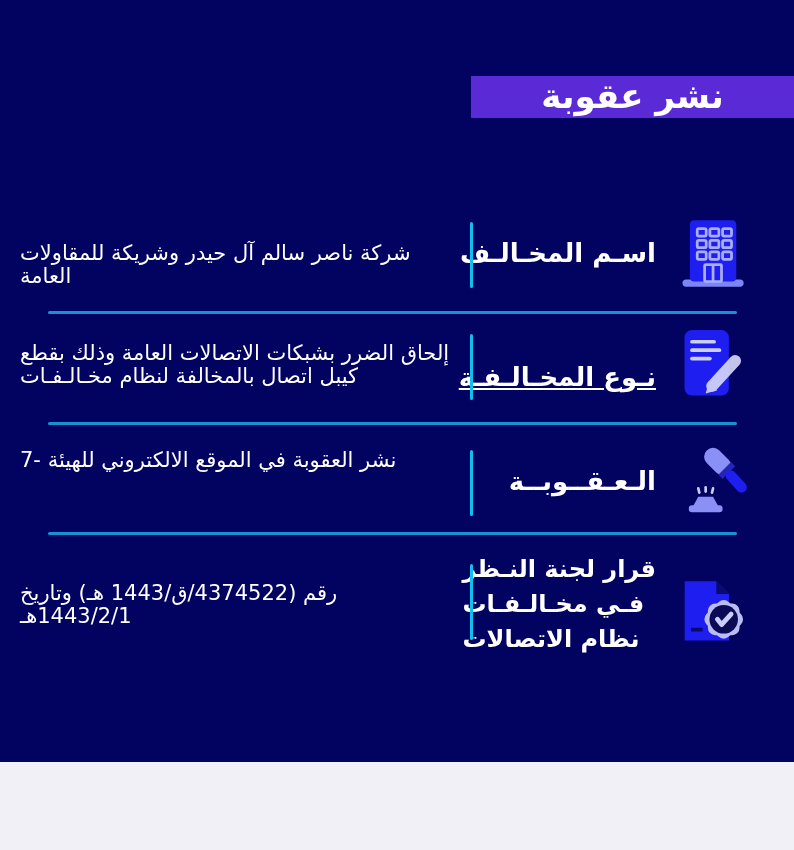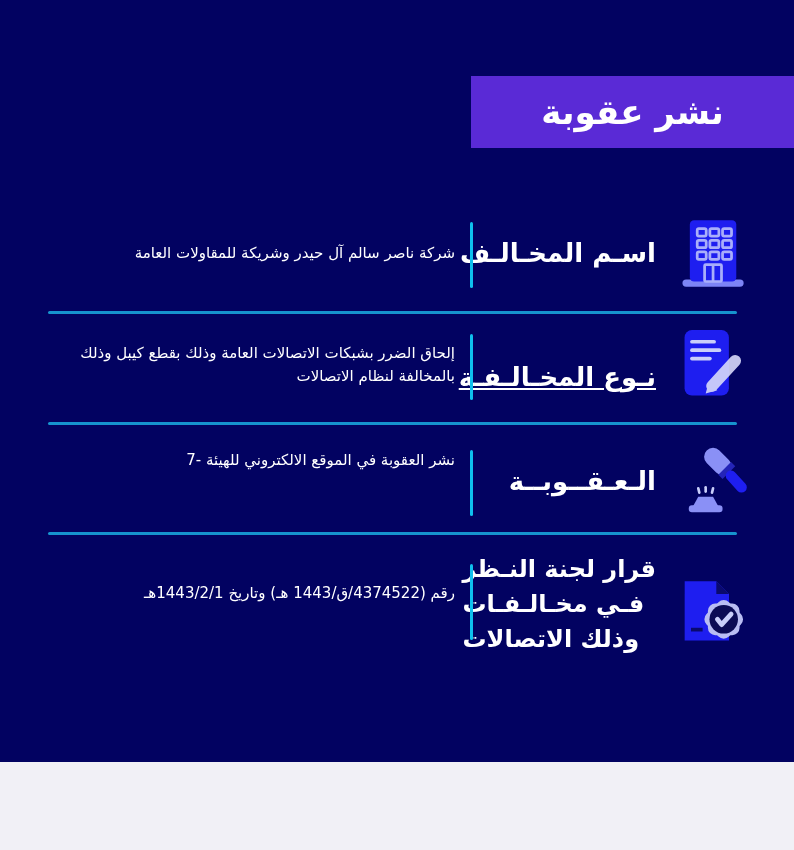--- a/index.html
+++ b/index.html
@@ -3,39 +3,39 @@
 <meta charset="utf-8">
 <style>
   html,body { margin:0; padding:0; background:#1a1a1a; }
   .page {
     position:relative; width:794px; height:850px; overflow:hidden;
     background:#020261;
     font-family:"DejaVu Sans", sans-serif;
   }
   
   .banner {
-    position:absolute; left:471px; top:76px; width:323px; height:72px;
-    background:#5A2AD6; display:flex; align-items:center; justify-content:center;
+    position:absolute; left:471px; top:76px; width:323px; height:42px;
+    background:#5A2AD6; display:flex; align-items:flex-start; justify-content:center;
   }
   .banner-title { color:#ffffff; font-size:34px; font-weight:bold; direction:rtl; }
 
   
   .icon-box { position:absolute; width:76px; height:76px; }
   .icon-box svg { width:100%; height:100%; display:block; }
   .row-label {
     position:absolute; right:138px; color:#ffffff; font-size:26px; font-weight:bold;
     direction:rtl; text-align:left; white-space:nowrap;
   }
   .row-label.small { font-size:24px; line-height:35px; }
   .vbar {
     position:absolute; left:470px; width:3px; background:#0FC0EE; border-radius:2px;
   }
   .row-content {
-    position:absolute; left:20px; width:435px; color:#ffffff; font-size:15px;
-    line-height:23px; text-align:right; direction:ltr;
+    position:absolute; left:20px; width:435px; color:#ffffff; font-size:21px;
+    line-height:23px; text-align:left; direction:ltr;
   }
   .hdivider {
     position:absolute; left:48px; width:689px; height:3px;
     background:#1693CE; border-radius:2px;
   }
 
   
   .footer {
     position:absolute; left:0; top:762px; width:794px; height:88px; background:#F1F0F6;
   }
@@ -83,21 +83,21 @@
         <line x1="17" y1="29" x2="34" y2="29"></line>
       </g>
       <g opacity="0.9">
         <line x1="36" y1="55" x2="58" y2="31" stroke="#D8DAFB" stroke-width="11" stroke-linecap="round"></line>
         <path d="M30 62 L41 59 L33 51 Z" fill="#D8DAFB"></path>
       </g>
     </svg>
   </div>
   <div class="row-label" style="top:362px;text-decoration:underline;">نـوع المخـالـفـة</div>
   <div class="vbar" style="top:334px; height:66px;"></div>
-  <div class="row-content" style="top:342px;">إلحاق الضرر بشبكات الاتصالات العامة وذلك بقطع كيبل وذلك بالمخالفة لنظام الاتصالات</div>
+  <div class="row-content" style="top:342px;">إلحاق الضرر بشبكات الاتصالات العامة وذلك بقطع كيبل اتصال بالمخالفة لنظام مخـالـفـات</div>
 
   <div class="hdivider" style="top:422px;"></div>
 
   <div class="icon-box" style="top:443px; right:44px;">
     <svg viewBox="0 0 72 72">
       <line x1="37" y1="13" x2="46" y2="22" stroke="#8A90F6" stroke-width="17" stroke-linecap="round"></line>
       <line x1="48" y1="24" x2="52" y2="28" stroke="#2424B8" stroke-width="17"></line>
       <line x1="54" y1="31" x2="64" y2="42" stroke="#1E1EF0" stroke-width="10" stroke-linecap="round"></line>
       <path d="M18 60 h24 l-5 -9 h-14 Z" fill="#8A90F6"></path>
       <rect x="14" y="59" width="32" height="6.5" rx="3" fill="#8A90F6"></rect>
@@ -125,21 +125,21 @@
         <rect x="-15" y="-15" width="30" height="30" rx="7" fill="#B9BDF3"></rect>
         <rect x="-15" y="-15" width="30" height="30" rx="7" fill="#B9BDF3" transform="rotate(45)"></rect>
         <circle r="13.5" fill="#0B0B55"></circle>
         <path d="M-6 0 l4 5 l9 -10" stroke="#C9CEFA" stroke-width="4.5" fill="none" stroke-linecap="round" stroke-linejoin="round"></path>
       </g>
     </svg>
   </div>
   <div class="row-label small" style="top:552px;">
     <div>قرار لجنة النـظر</div>
     <div>فـي مخـالـفـات</div>
-    <div>وذلك الاتصالات</div>
+    <div>نظام الاتصالات</div>
   </div>
   <div class="vbar" style="top:564px; height:76px;"></div>
   <div class="row-content" style="top:582px;">رقم (4374522/ق/1443 هـ) وتاريخ 1443/2/1هـ</div>
 
   <div class="footer">
     
     
     
     
   </div>

